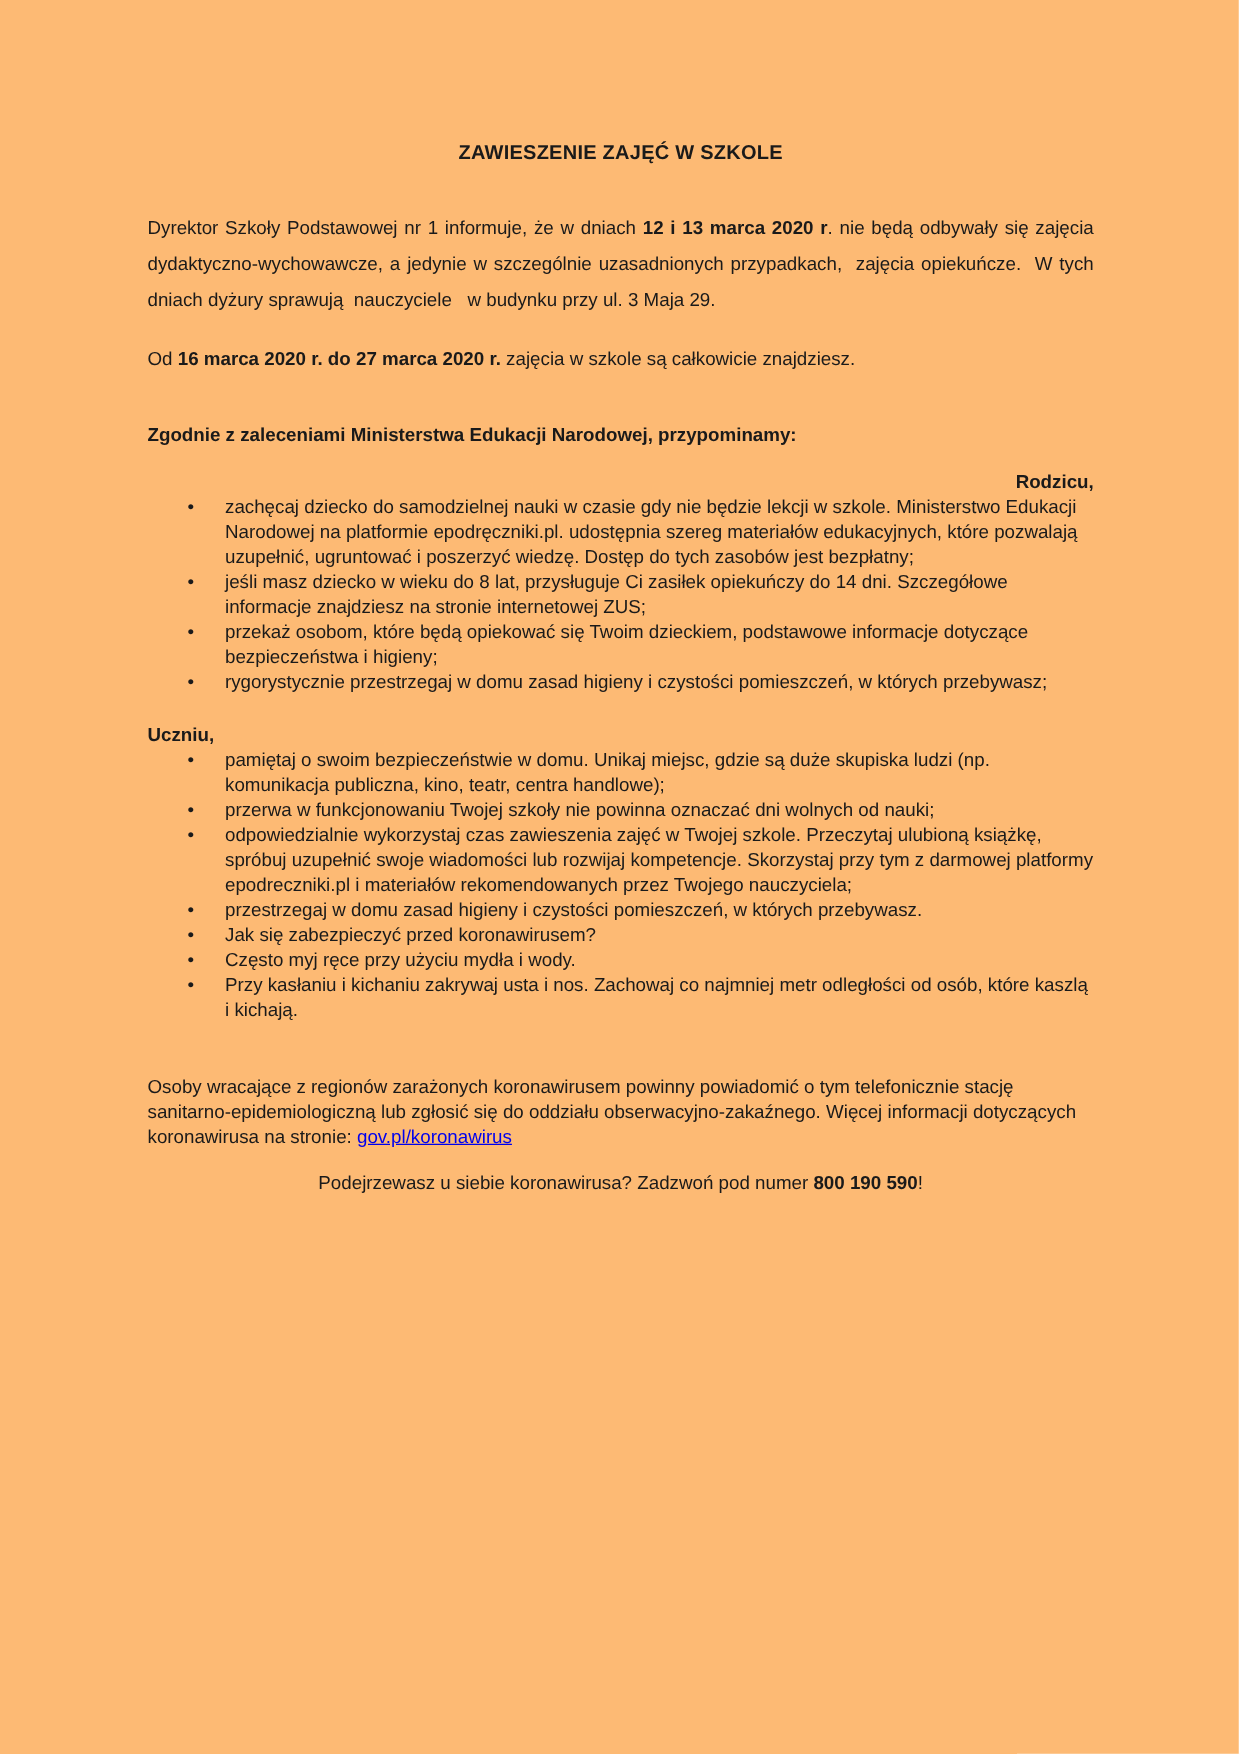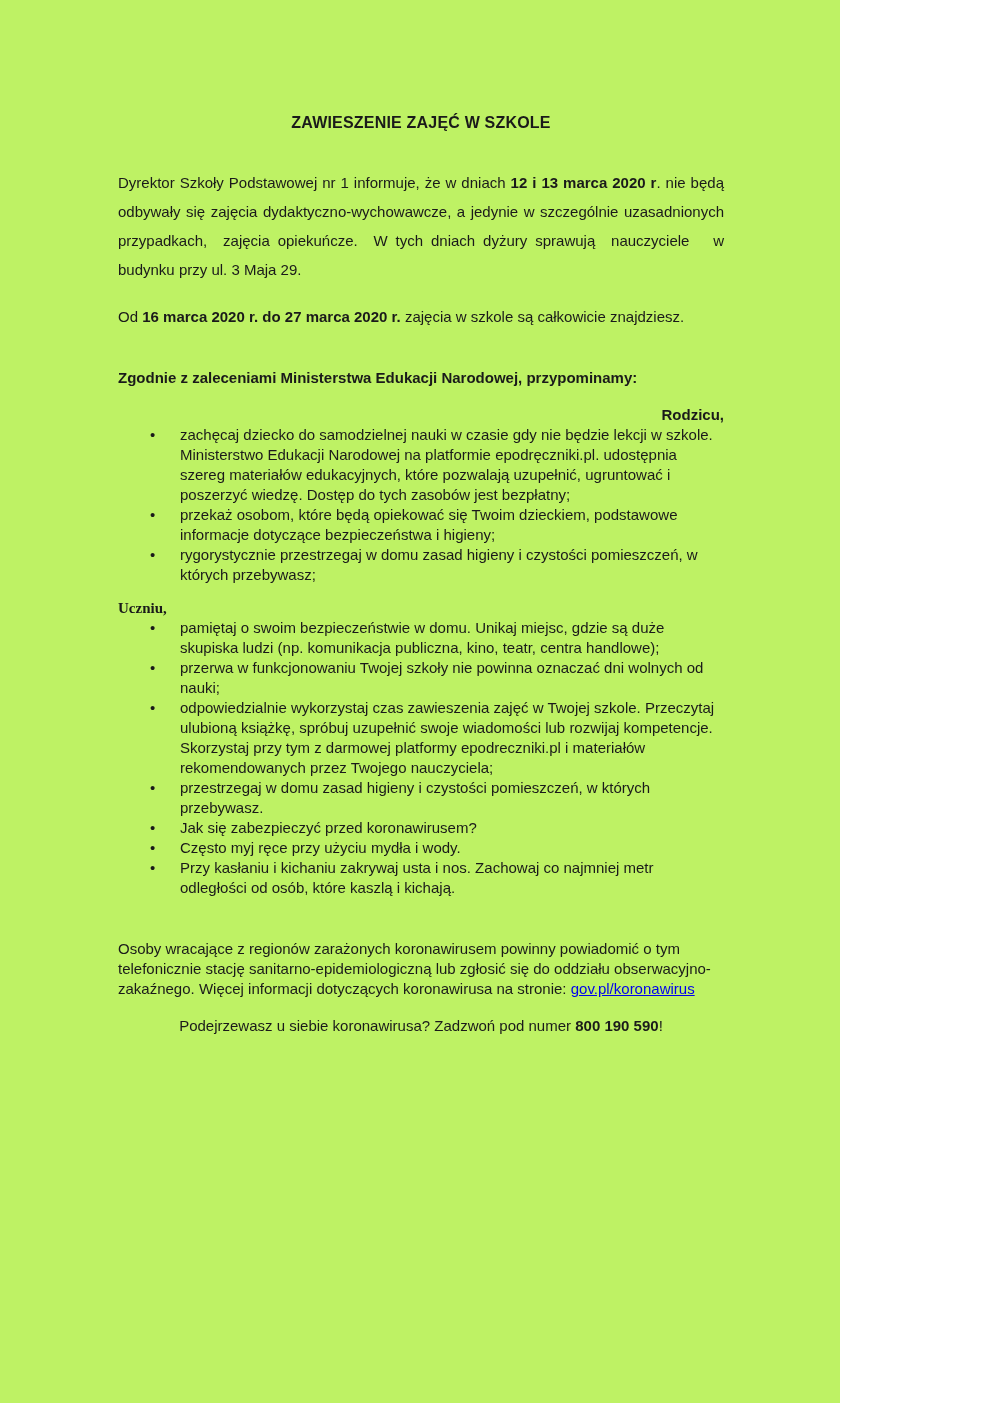--- a/index.html
+++ b/index.html
@@ -9,23 +9,23 @@
   }
   body {
     width: 992px;
     height: 1403px;
     font-family: "Liberation Sans", "DejaVu Sans", sans-serif;
     color: #1a1a1a;
     overflow: hidden;
   }
   .page {
     position: relative;
-    width: 840px;
+    width: 991px;
     height: 1403px;
-    background: #bef264;
+    background: #fdba74;
     box-sizing: border-box;
   }
   .content {
     box-sizing: border-box;
     padding: 113px 116px 0 118px;
     font-size: 15px;
   }
   .doc-title {
     font-size: 16px;
     font-weight: bold;
@@ -45,21 +45,21 @@
   }
   .bold-heading {
     font-weight: bold;
     line-height: 20px;
   }
   .mt-intro   { margin-top: 35px; }
   .mt-susp    { margin-top: 18px; }
   .mt-min     { margin-top: 37px; }
   .mt-rodzicu { margin-top: 17px; text-align: right; }
   .mt-ul1     { margin-top: 25px; }
-  .mt-uczniu  { margin-top: 13px; font-family: Liberation Serif, serif; }
+  .mt-uczniu  { margin-top: 23px; }
   .mt-ul2     { margin-top: 27px; }
   .mt-osoby   { margin-top: 41px; }
   .mt-podej   { margin-top: 17px; text-align: center; }
   .mt-nfz     { margin-top: 18px; }
   ul.bullets {
     list-style: none;
     margin: 0;
     padding: 0 0 0 62px;
     line-height: 20px;
   }
@@ -92,20 +92,21 @@
     <p class="para-wide mt-intro"><span>Dyrektor Szkoły Podstawowej nr 1 informuje, że w dniach </span><span class="b">12 i 13 marca 2020 r</span><span>. nie będą odbywały się zajęcia dydaktyczno-wychowawcze, a jedynie w szczególnie uzasadnionych przypadkach,&nbsp; zajęcia opiekuńcze.&nbsp; W tych dniach dyżury sprawują&nbsp; nauczyciele &nbsp; w budynku przy ul. 3 Maja 29.</span></p>
 
     <p class="para-wide single mt-susp"><span>Od </span><span class="b">16 marca 2020 r. do 27 marca 2020 r.</span><span> zajęcia w szkole są całkowicie znajdziesz.</span></p>
 
     <p class="bold-heading mt-min">Zgodnie z zaleceniami Ministerstwa Edukacji Narodowej, przypominamy:</p>
 
     <p class="bold-heading mt-rodzicu">Rodzicu,</p>
 
     <ul class="bullets mt-ul1">
         <li>zachęcaj dziecko do samodzielnej nauki w czasie gdy nie będzie lekcji w szkole. Ministerstwo Edukacji Narodowej na platformie epodręczniki.pl. udostępnia szereg materiałów edukacyjnych, które pozwalają uzupełnić, ugruntować i poszerzyć wiedzę. Dostęp do tych zasobów jest bezpłatny;</li>
+        <li>jeśli masz dziecko w wieku do 8 lat, przysługuje Ci zasiłek opiekuńczy do 14 dni. Szczegółowe informacje znajdziesz na stronie internetowej ZUS;</li>
         <li>przekaż osobom, które będą opiekować się Twoim dzieckiem, podstawowe informacje dotyczące bezpieczeństwa i higieny;</li>
         <li>rygorystycznie przestrzegaj w domu zasad higieny i czystości pomieszczeń, w których przebywasz;</li>
       </ul>
 
     <p class="bold-heading mt-uczniu">Uczniu,</p>
 
     <ul class="bullets mt-ul2">
         <li>pamiętaj o swoim bezpieczeństwie w domu. Unikaj miejsc, gdzie są duże skupiska ludzi (np. komunikacja publiczna, kino, teatr, centra handlowe);</li>
         <li>przerwa w funkcjonowaniu Twojej szkoły nie powinna oznaczać dni wolnych od nauki;</li>
         <li>odpowiedzialnie wykorzystaj czas zawieszenia zajęć w Twojej szkole. Przeczytaj ulubioną książkę, spróbuj uzupełnić swoje wiadomości lub rozwijaj kompetencje. Skorzystaj przy tym z darmowej platformy epodreczniki.pl i materiałów rekomendowanych przez Twojego nauczyciela;</li>

